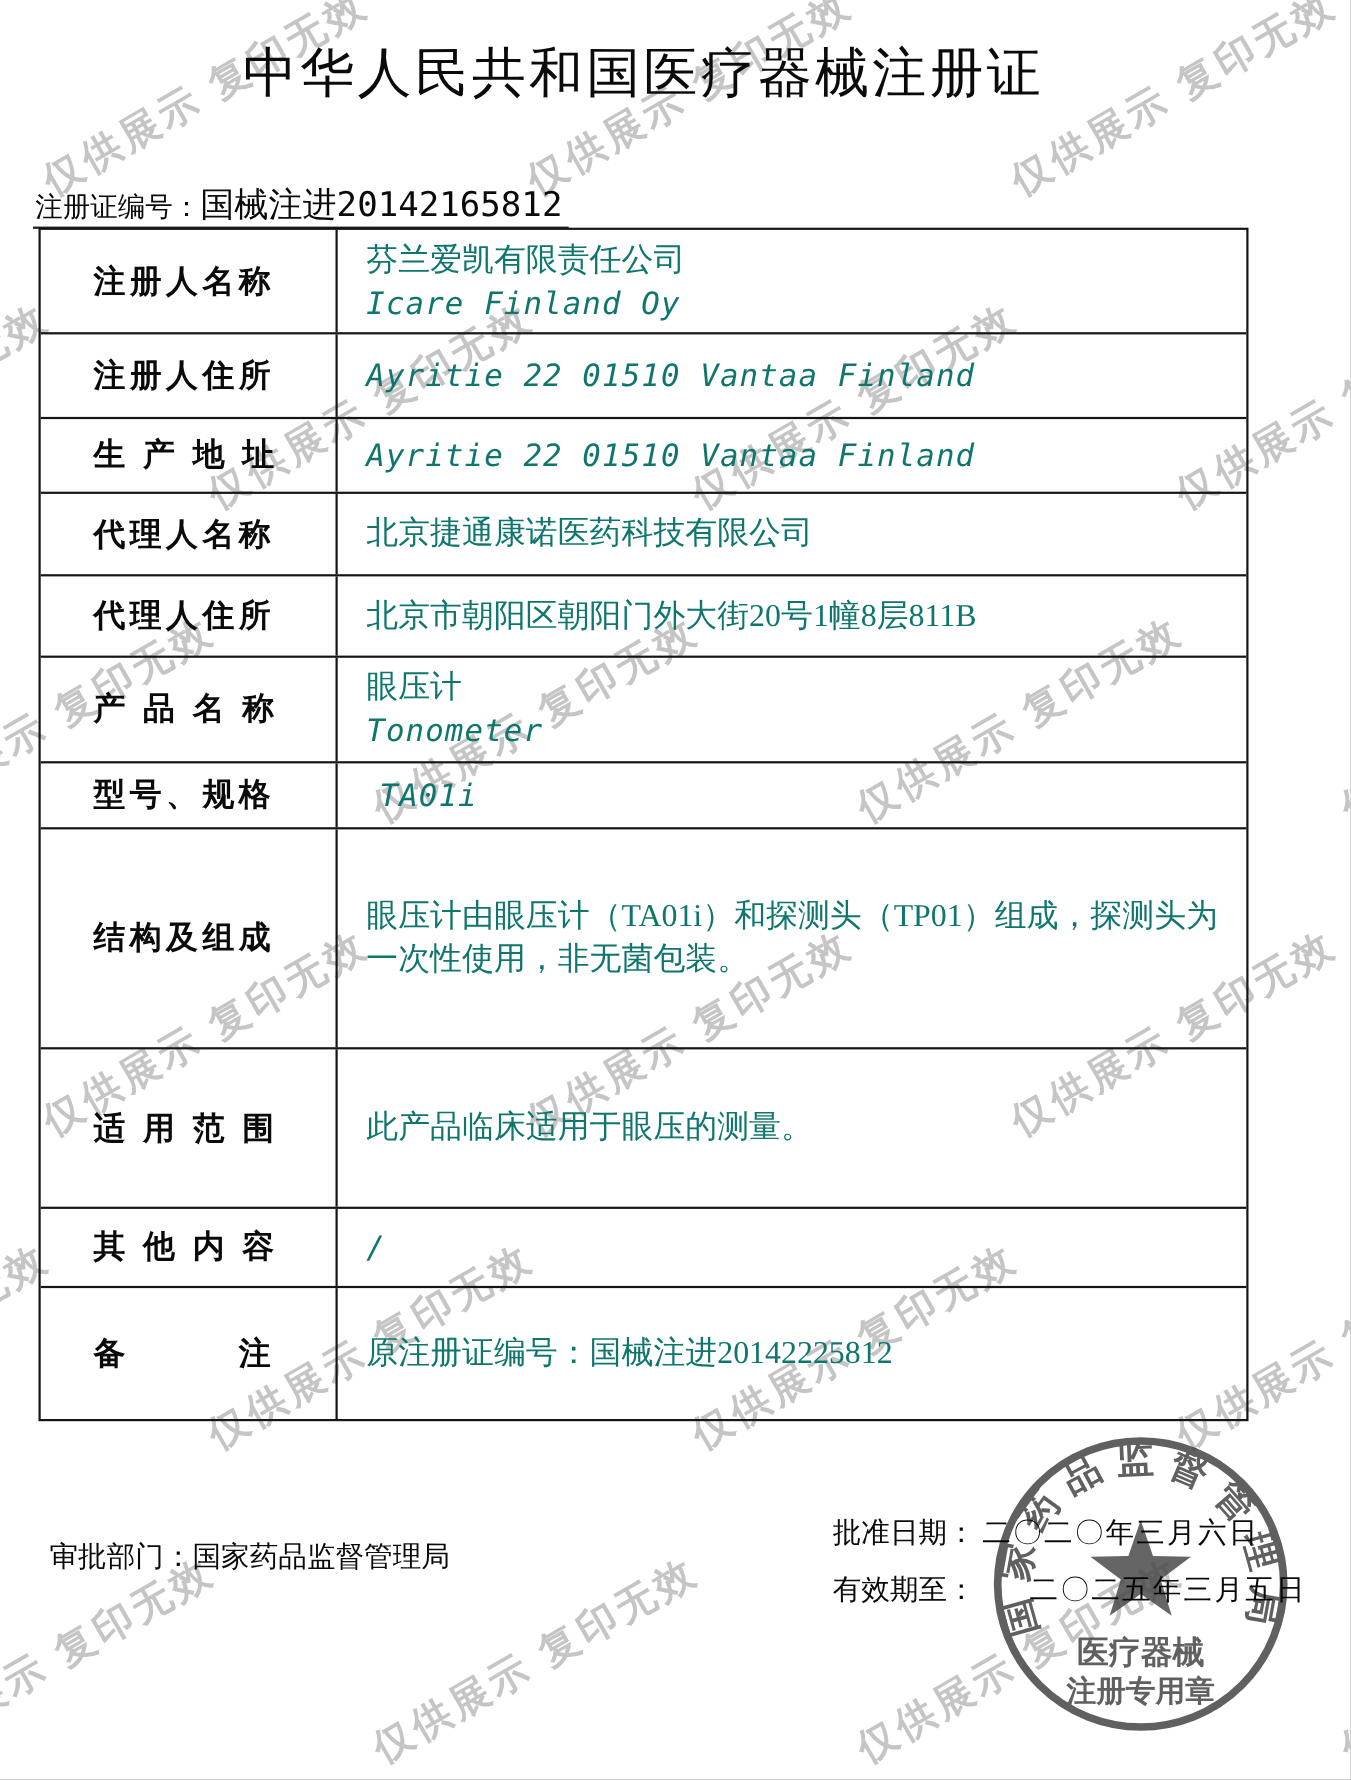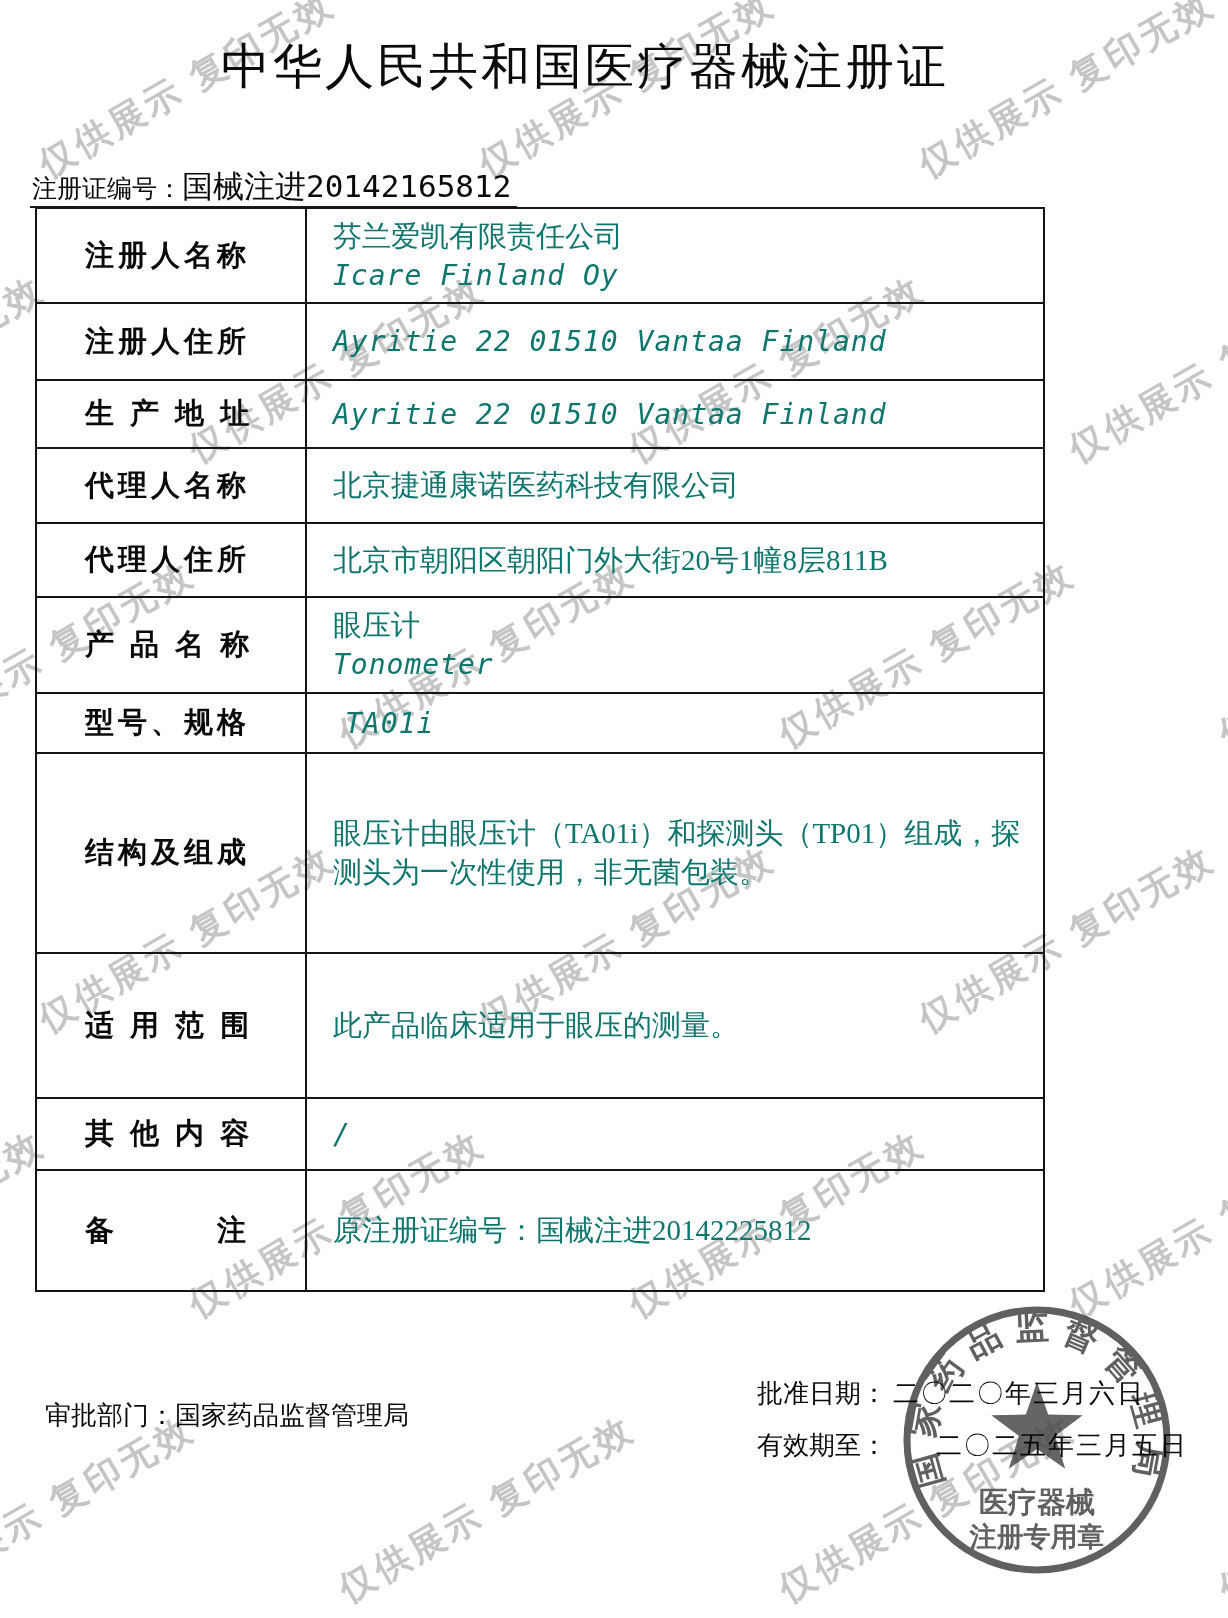--- a/index.html
+++ b/index.html
@@ -24,21 +24,21 @@
   }
   .reg-line{
     position:absolute;left:30px;top:170px;
     font-size:25px;line-height:32px;
     border-bottom:2px solid #1a1a1a;padding:0 6px 2px 2px;
     display:flex;align-items:baseline;color:#0a0a0a;
   }
   .reg-line .num{font-family:"DejaVu Sans Mono",monospace;font-size:31px;}
   
   .cert-table{
-    position:absolute;left:35px;top:207px;width:1010px;
+    position:absolute;left:35px;top:207px;width:1100px;
     border:2px solid #151515;box-sizing:border-box;background:transparent;
   }
   .t-row{display:flex;box-sizing:border-box;}
   .t-row + .t-row{border-top:2px solid #151515;}
   .t-label{
     width:270px;flex:0 0 270px;box-sizing:border-box;
     border-right:2px solid #151515;
     display:flex;align-items:center;
     padding-left:48px;
     font-weight:bold;font-size:29px;letter-spacing:4px;color:#0a0a0a;

